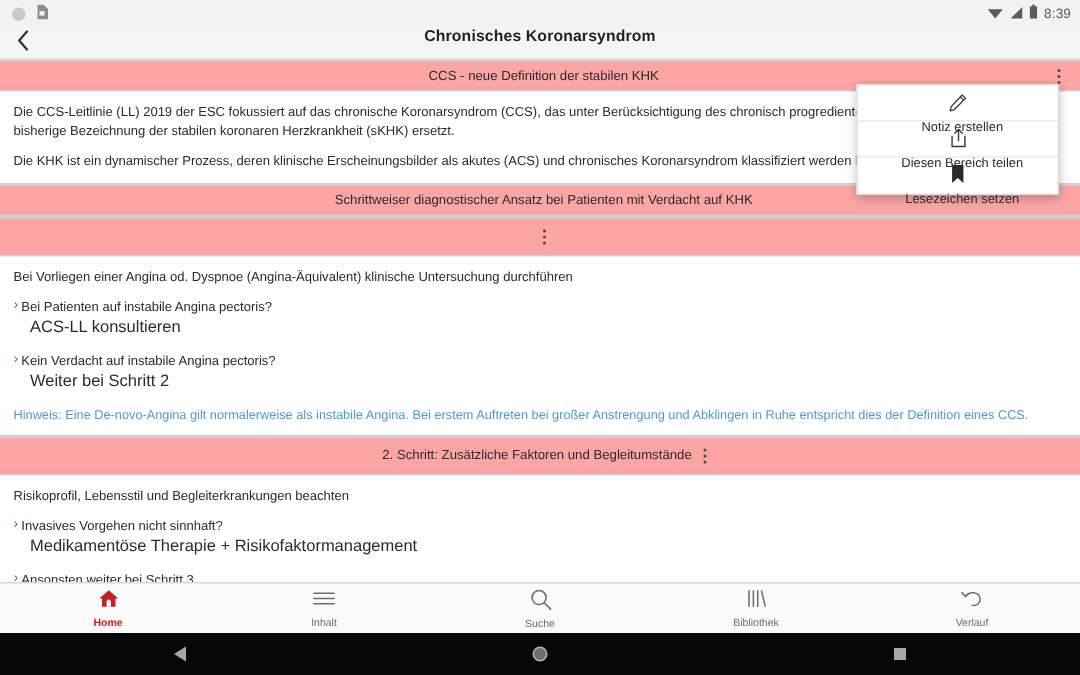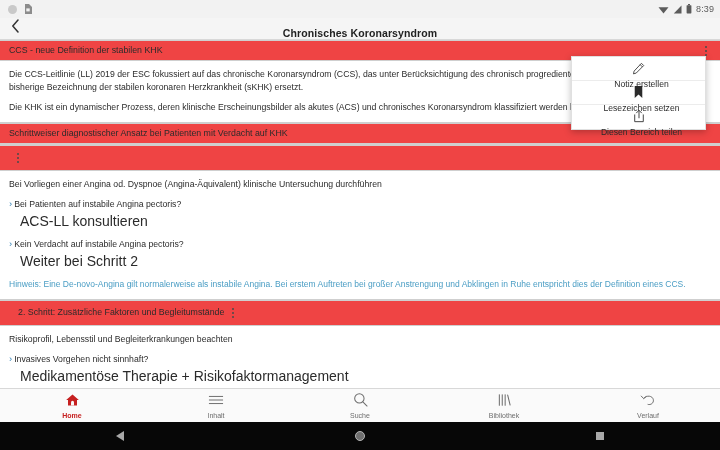--- a/index.html
+++ b/index.html
@@ -19,64 +19,64 @@
   }
   .sb-left{ display:flex; align-items:center; gap:7px; }
   .sb-right{ display:flex; align-items:center; gap:4px; }
   .sb-clock{ font-size:9px; color:#5b5b5b; letter-spacing:.1px; }
   .ico-circle{ width:9px; height:9px; border-radius:50%; background:#c9c9c9; display:block; }
   .ico-sim{ display:block; }
 
   
   .appbar{
     height:22px; background:#f5f5f5;
-    display:flex; align-items:flex-end; position:relative;
+    display:flex; align-items:flex-start; position:relative;
     border-bottom:1px solid #d8d8d8;
   }
   .back-btn{
     width:30px; height:22px; display:flex; align-items:center; justify-content:center;
     cursor:pointer;
   }
   .appbar-title{
     position:absolute; left:0; right:0; text-align:center;
     font-size:10.5px; font-weight:bold; color:#222; letter-spacing:.1px;
   }
 
   
   .content{
     position:absolute; top:40px; left:0; right:0; bottom:62px;
     background:#fff; overflow:hidden;
   }
   .card{ border-bottom:1px solid #cfcfcf; }
 
   .sec-head{
-    background:#ef4444;
+    background:#fca5a5;
     border-top:1px solid #cfcfcf;
     border-bottom:1px solid #cfcfcf;
     min-height:21px;
-    display:flex; align-items:center; justify-content:flex-start;
+    display:flex; align-items:center; justify-content:center;
     padding:3px 4px 3px 9px;
   }
   .sec-head.indent .sec-title{ padding-left:9px; }
   .sec-title{ font-size:8.8px; color:#2b2b2b; line-height:1.35; }
 
   .kebab{
     width:18px; height:18px; display:flex; flex-direction:column;
     align-items:center; justify-content:center; gap:2px; cursor:pointer; flex:0 0 auto;
   }
   .kebab i{ width:2px; height:2px; border-radius:50%; background:#4a4a4a; display:block; }
 
   .sec-body{ padding:7px 9px 8px 9px; background:#fff; }
   .para{ font-size:8.7px; color:#2b2b2b; line-height:1.5; margin-bottom:7px; }
   .para:last-child{ margin-bottom:0; }
 
   .qa{ margin-bottom:7px; }
   .q{ font-size:8.7px; color:#2b2b2b; line-height:1.45; display:flex; align-items:flex-start; }
   .chev{ color:#2f7fb5; font-size:9.5px; line-height:1.35; margin-right:2px; flex:0 0 auto; }
-  .a{ font-size:14px; color:#2b2b2b; line-height:1.45; padding-left:11px; }
+  .a{ font-size:11px; color:#2b2b2b; line-height:1.45; padding-left:11px; }
 
   .hint{ font-size:8.5px; color:#4a9dc4; line-height:1.45; margin-top:6px; }
 
   
   .popup{
     position:absolute; top:56px; right:14px; width:135px;
     background:#fff; border:1px solid #e0e0e0;
     box-shadow:0 2px 7px rgba(0,0,0,.26);
     z-index:40;
   }
@@ -251,35 +251,35 @@
       <span class="popup-ico">
         <svg width="13" height="13" viewBox="0 0 16 16">
             <path d="M11.6 1.6 L14.4 4.4 L5.2 13.6 L1.8 14.6 L2.6 11.2 Z" fill="none" stroke="#3a3a3a" stroke-width="1.1" stroke-linejoin="round"></path>
             <path d="M10 3.2 L12.8 6" stroke="#3a3a3a" stroke-width="1.1"></path>
           </svg>
       </span>
       <span class="popup-label">Notiz erstellen</span>
     </div>
     <div class="popup-item">
       <span class="popup-ico">
-        <svg width="9" height="14" viewBox="0 0 10 15">
-            <path d="M0.8 0.8 H9.2 V14.2 L5 10.4 L0.8 14.2 Z" fill="#2b2b2b"></path>
-          </svg>
-      </span>
-      <span class="popup-label">Lesezeichen setzen</span>
-    </div>
-    <div class="popup-item">
-      <span class="popup-ico">
         <svg width="12" height="14" viewBox="0 0 14 16">
             <path d="M2 6.2 V14.6 H12 V6.2" fill="none" stroke="#3a3a3a" stroke-width="1.1" stroke-linejoin="round"></path>
             <path d="M7 10.6 V1.4" stroke="#3a3a3a" stroke-width="1.1"></path>
             <path d="M4.1 4.3 L7 1.3 L9.9 4.3" fill="none" stroke="#3a3a3a" stroke-width="1.1" stroke-linejoin="round" stroke-linecap="round"></path>
           </svg>
       </span>
       <span class="popup-label">Diesen Bereich teilen</span>
+    </div>
+    <div class="popup-item">
+      <span class="popup-ico">
+        <svg width="9" height="14" viewBox="0 0 10 15">
+            <path d="M0.8 0.8 H9.2 V14.2 L5 10.4 L0.8 14.2 Z" fill="#2b2b2b"></path>
+          </svg>
+      </span>
+      <span class="popup-label">Lesezeichen setzen</span>
     </div>
   </div>
 
   <div class="bottomnav">
 
     <div class="navitem active">
       <span>
         <svg width="15" height="14" viewBox="0 0 18 16">
             <path d="M9 1.4 L16.6 8 H14.4 V14.6 H3.6 V8 H1.4 Z" fill="#c62020"></path>
             <path d="M7.2 14.6 V10.6 a1.8 1.8 0 0 1 3.6 0 V14.6" fill="#f8f8f8"></path>

